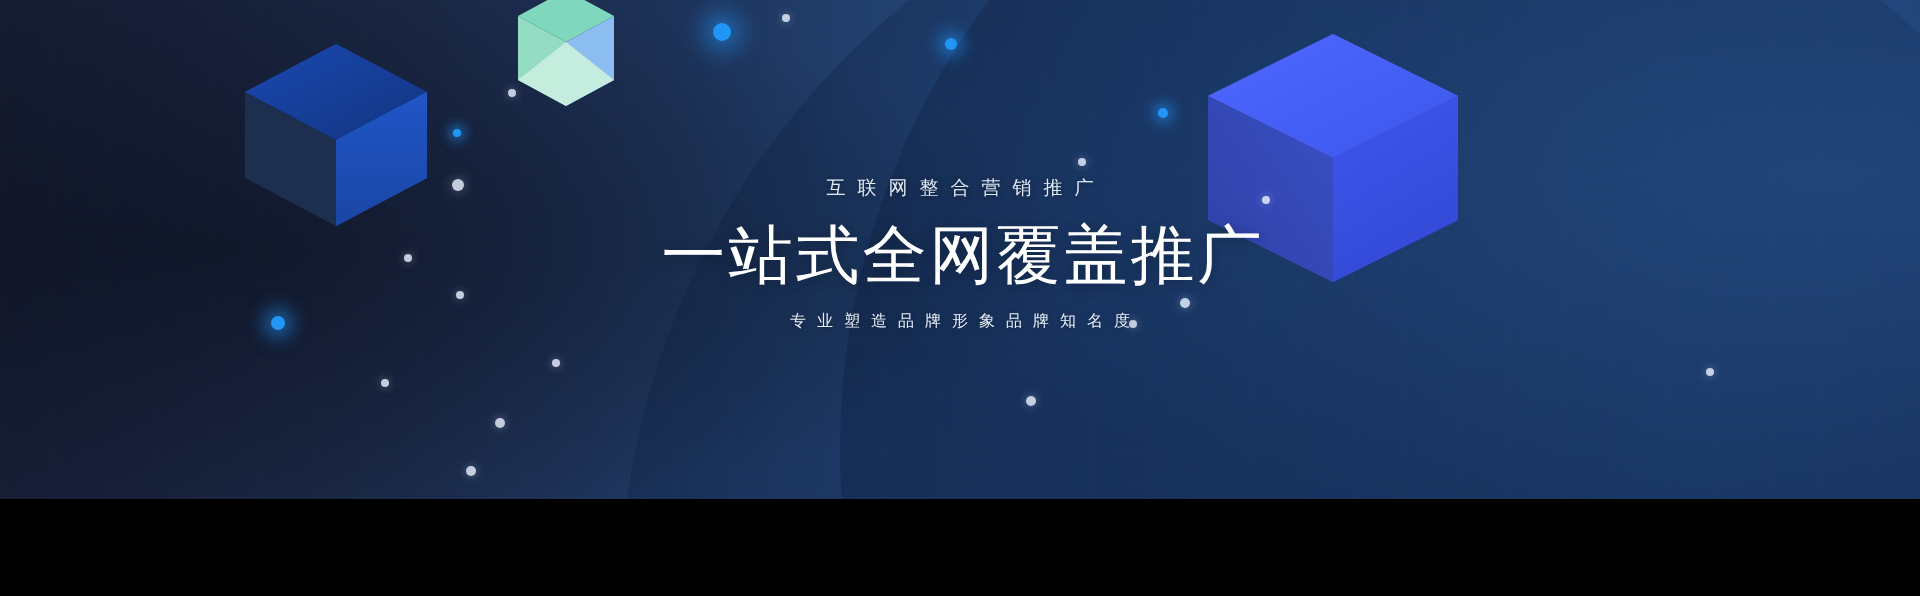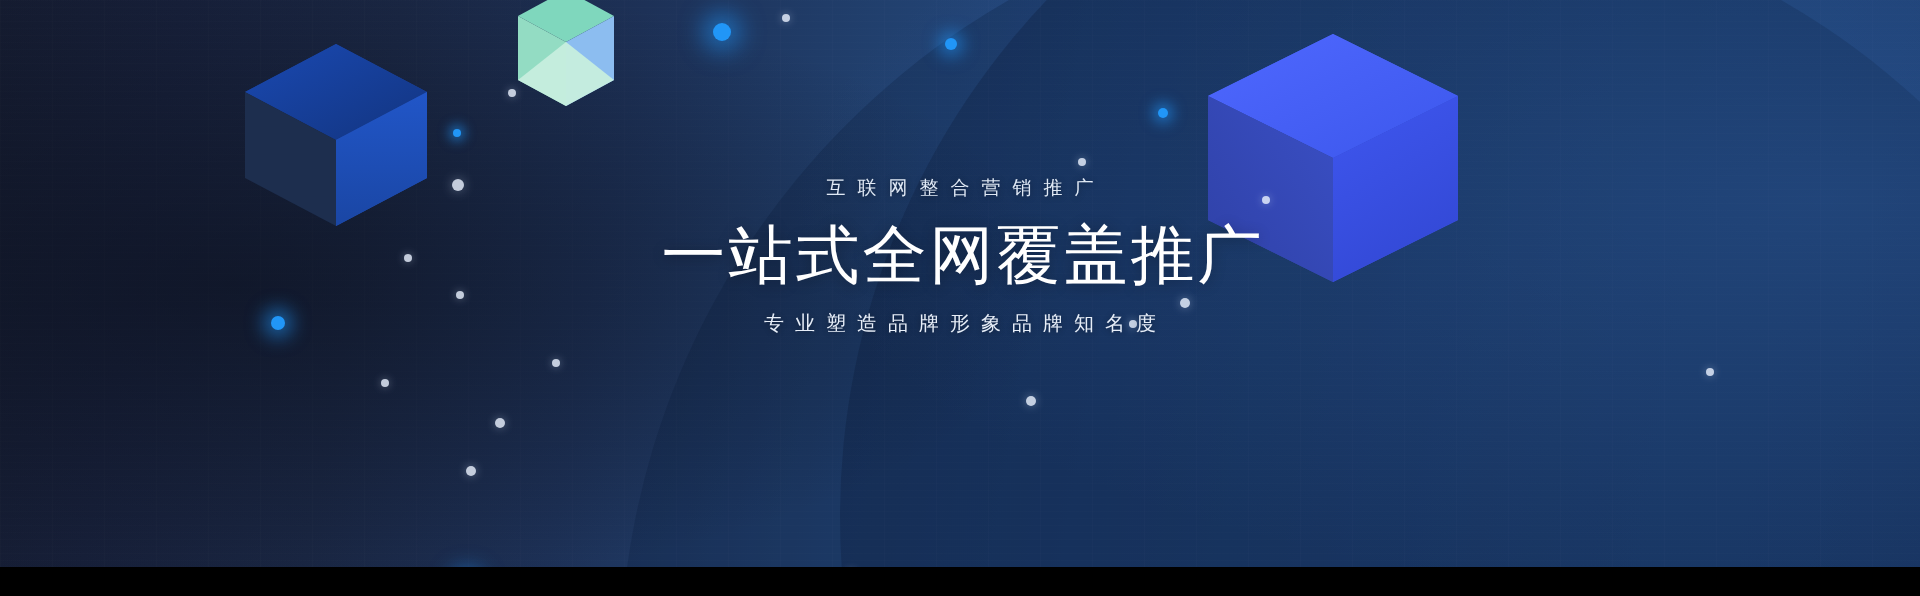--- a/index.html
+++ b/index.html
@@ -4,21 +4,21 @@
 <title>Banner</title>
 <style>
   html, body {
     margin: 0;
     padding: 0;
     background: #000;
   }
   #stage {
     position: relative;
     width: 1920px;
-    height: 567px;
+    height: 499px;
     overflow: hidden;
     font-family: "Liberation Sans", "DejaVu Sans", sans-serif;
     background: #6d28d9;
   }
 
   
   .bg-base {
     position: absolute;
     inset: 0;
     background:
@@ -121,21 +121,21 @@
     font-size: 64px;
     letter-spacing: 3px;
     color: #ffffff;
     font-weight: 400;
     line-height: 1;
     margin: 0 0 26px 3px;
     text-indent: 3px;
     text-shadow: 0 2px 14px rgba(0,0,0,.30);
   }
   .tagline-bottom {
-    font-size: 20px;
+    font-size: 16px;
     letter-spacing: 11px;
     color: #e7eef8;
     font-weight: 400;
     line-height: 1;
     margin: 0;
     text-indent: 11px;
     text-shadow: 0 1px 6px rgba(0,0,0,.32);
   }
 </style>
 </head>

